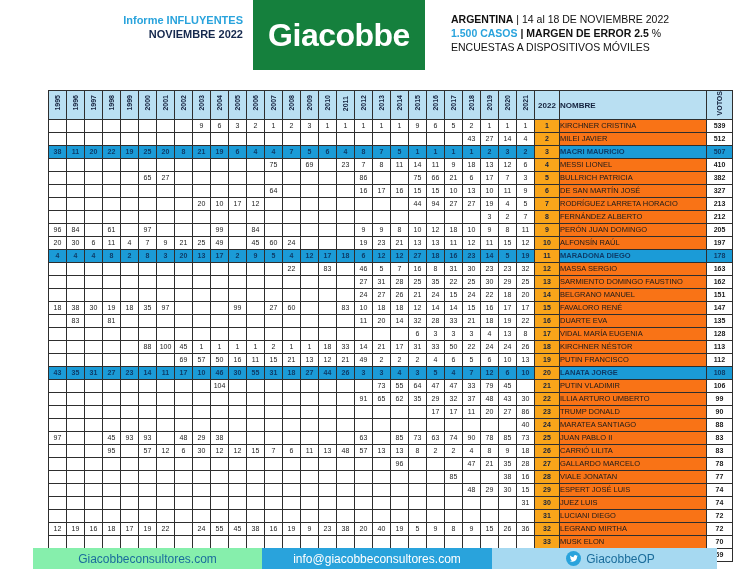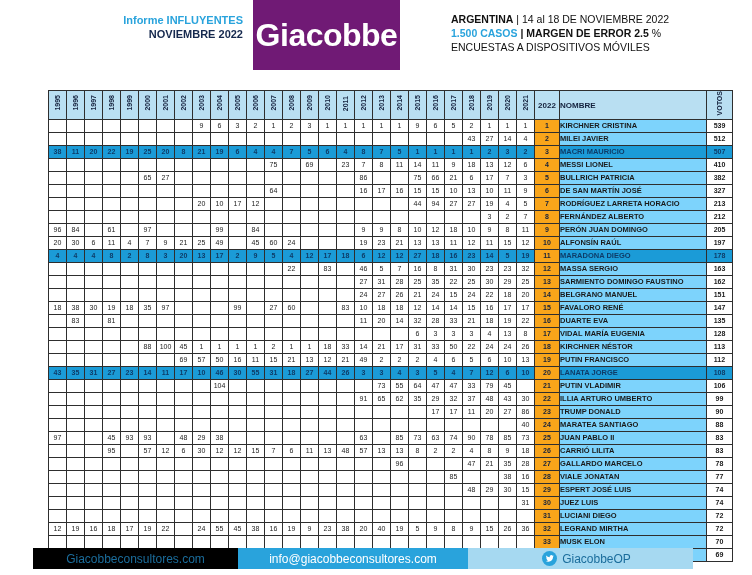--- a/index.html
+++ b/index.html
@@ -3,51 +3,51 @@
 <meta charset="utf-8">
 <style>
   html,body{margin:0;padding:0;background:#fff;}
   body{width:752px;height:575px;position:relative;font-family:"Liberation Sans",sans-serif;overflow:hidden;}
 
   
   .hdr-left{position:absolute;top:14px;left:40px;width:203px;text-align:right;line-height:1.25;}
   .hdr-left .l1{font-size:13px;font-weight:bold;color:#16294e;}
   .hdr-left .l2{font-size:11px;font-weight:bold;color:#29a3dc;}
   .hdr-left .l3{font-size:11px;font-weight:bold;color:#16294e;}
-  .logo-box{position:absolute;top:0;left:253px;width:147px;height:70px;background:#701a75;display:flex;align-items:center;justify-content:center;}
+  .logo-box{position:absolute;top:0;left:253px;width:172px;height:70px;background:#15803d;display:flex;align-items:center;justify-content:center;}
   .logo-box .logo{color:#fff;font-size:32px;font-weight:bold;letter-spacing:-0.5px;}
   .hdr-right{position:absolute;top:12px;left:451px;width:290px;line-height:1.35;font-size:10.5px;color:#111;}
   .hdr-right .b{font-weight:bold;}
   .hdr-right .blue{color:#29a3dc;font-weight:bold;}
 
   
   .grid-wrap{position:absolute;top:90px;left:48px;}
   table.grid{border-collapse:collapse;table-layout:fixed;}
   table.grid col.cy{width:18px;}
   table.grid col.c22{width:25px;}
   table.grid col.cname{width:147px;}
   table.grid col.cvotes{width:26px;}
   table.grid th,table.grid td{border:1px solid #2e2e2e;padding:0;margin:0;overflow:hidden;white-space:nowrap;}
   table.grid th{height:28px;background:#b9dff2;font-weight:bold;color:#14213d;}
   .vtext{writing-mode:vertical-rl;transform:rotate(180deg);font-size:7px;font-weight:bold;margin:0 auto;letter-spacing:0;}
   th.h2022{background:#f9a51a;font-size:8px;color:#14213d;text-align:center;}
   th.hname{text-align:left;font-size:8px;padding-left:4px;}
   td{height:12px;font-size:7px;text-align:center;color:#222;background:#fff;line-height:12px;}
   td.rank{background:#f9a51a;font-weight:bold;color:#14213d;}
-  td.name{background:#7dd3fc;text-align:left;padding-left:4px;font-weight:bold;font-size:7.5px;color:#1a1a1a;}
+  td.name{background:#f97316;text-align:left;padding-left:4px;font-weight:normal;font-size:7.5px;color:#1a1a1a;}
   td.votes{font-weight:bold;color:#1a1a1a;}
   tr.hl td{background:#1b9bd7;color:#0e3c68;font-weight:bold;}
   tr.hl td.rank{background:#f9a51a;color:#14213d;}
   tr.hl td.name{background:#1b9bd7;color:#0e3c68;}
   tr.hl td.votes{background:#1b9bd7;color:#0e3c68;}
 
   
   .footer{position:absolute;top:548px;left:33px;width:684px;height:21px;display:flex;}
   .footer .seg{display:flex;align-items:center;justify-content:center;font-size:12px;}
-  .seg1{width:205px;background:#000000;color:#1b6d9c;}
+  .seg1{width:229px;background:#86efac;color:#1b6d9c;}
   .seg2{width:230px;background:#29a3dc;color:#fff;}
   .seg3{width:225px;background:#a6d9f1;color:#1b6d9c;justify-content:flex-start;padding-left:12px;box-sizing:border-box;}
   .tw{width:15px;height:15px;margin-right:5px;flex:0 0 auto;}
 </style>
 </head>
 <body>
 
 <div class="hdr-left">
   <div class="l2">Informe INFLUYENTES</div>
   <div class="l3">NOVIEMBRE 2022</div>

